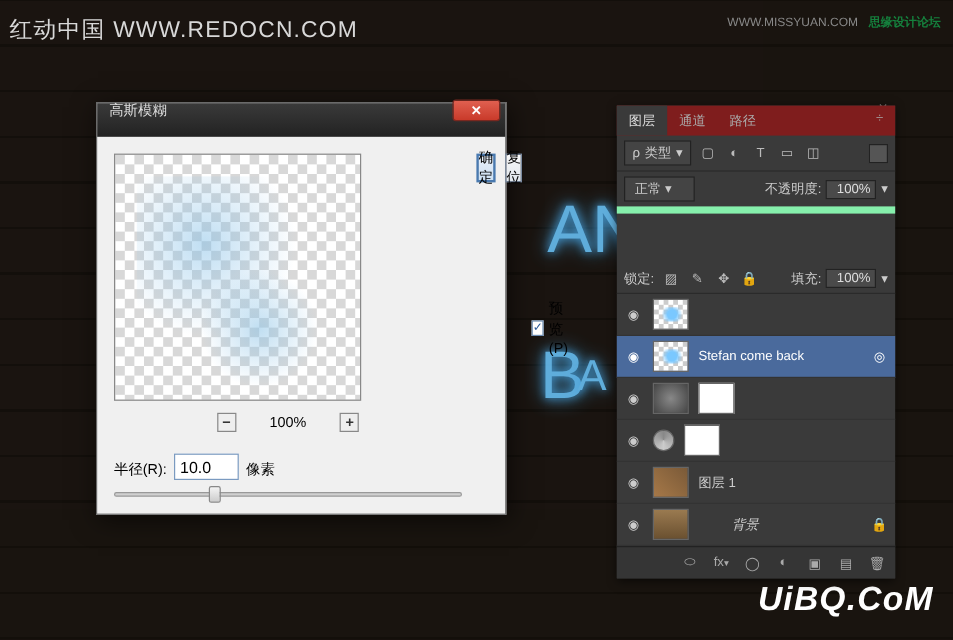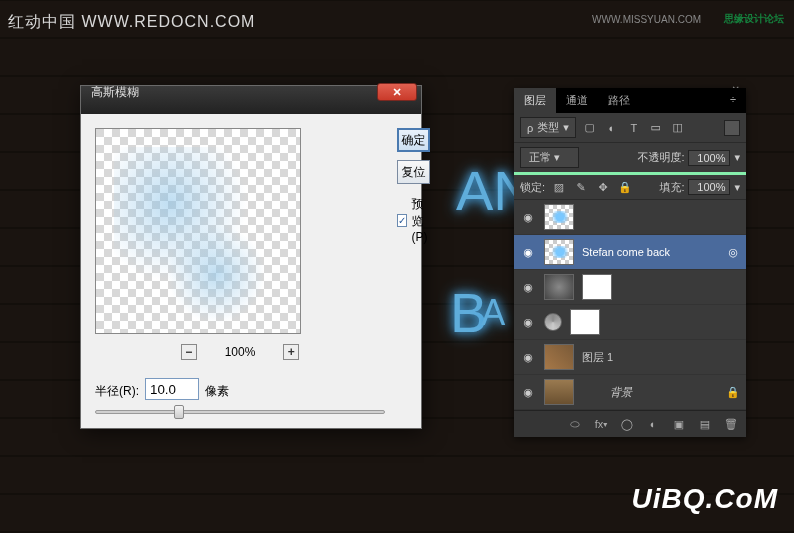--- a/index.html
+++ b/index.html
@@ -1,20 +1,20 @@
 <!DOCTYPE html>
 <html><head>
 <meta charset="utf-8">
 <style>
 * { margin: 0; padding: 0; box-sizing: border-box; }
 body { width: 794px; height: 533px; background: #1a1410; font-family: "Microsoft YaHei", Arial, sans-serif; font-size: 12px; color: #ccc; position: relative; overflow: hidden; }
 .brick-bg { position: absolute; inset: 0; background: repeating-linear-gradient(0deg, #0f0c08 0px, #0f0c08 2px, #1a1410 2px, #1a1410 38px), repeating-linear-gradient(90deg, #0f0c08 0px, #0f0c08 2px, #1a1410 2px, #1a1410 78px); opacity: 0.6; }
-.watermark-tl { position: absolute; top: 12px; left: 8px; color: #d8d8d8; font-size: 16px; letter-spacing: 1px; }
+.watermark-tl { position: absolute; top: 12px; left: 8px; color: #d8d8d8; font-size: 19px; letter-spacing: 1px; }
 .watermark-tr { position: absolute; top: 12px; right: 10px; color: #15803d; font-size: 10px; font-weight: bold; margin-left: 44px; }
-.watermark-tr2 { position: absolute; top: 14px; right: 93px; color: #888; font-size: 10px; }
+.watermark-tr2 { position: absolute; top: 14px; right: 79px; color: #888; font-size: 10px; }
 .watermark-br { position: absolute; bottom: 18px; right: 16px; color: #fff; font-size: 28px; font-weight: bold; font-style: italic; letter-spacing: 1px; }
 .neon { position: absolute; color: #6cc8ff; font-size: 56px; font-family: Arial; text-shadow: 0 0 8px #4db8ff, 0 0 16px #4db8ff; opacity: 0.85; }
 .neon1 { top: 158px; left: 456px; }
 .neon2 { top: 280px; left: 450px; display: flex; align-items: center; }
 .neon2 .after { font-size: 36px; margin-left: -6px; }
 
 
 .dialog { position: absolute; left: 80px; top: 85px; width: 342px; background: #f0f0f0; border: 1px solid #6a6a6a; box-shadow: 2px 4px 20px rgba(0,0,0,0.6); }
 .dialog-titlebar { height: 28px; background: linear-gradient(#3a3a3a, #222); display: flex; align-items: center; justify-content: space-between; padding: 0 4px 16px 10px; color: #ddd; }
 .close-btn { width: 40px; height: 18px; background: linear-gradient(#e06050, #c93a2a); border: 1px solid #7a2820; border-radius: 3px; display: flex; align-items: center; justify-content: center; color: #fff; font-weight: bold; font-size: 11px; }
@@ -23,40 +23,40 @@
 .preview-box { width: 206px; height: 206px; border: 1px solid #888; background: repeating-conic-gradient(#fff 0% 25%, #d8d8d8 0% 50%) 0 0/16px 16px; position: relative; overflow: hidden; }
 .blur-glow { position: absolute; inset: 0; }
 .blur-glow::before { content: ''; position: absolute; left: 18px; top: 18px; width: 140px; height: 140px; background: radial-gradient(circle at 40% 40%, rgba(130,190,230,0.5), transparent 65%); }
 .blur-glow::after { content: ''; position: absolute; left: 60px; top: 90px; width: 120px; height: 110px; background: radial-gradient(circle, rgba(140,195,230,0.55), transparent 60%); }
 .zoom-row { display: flex; align-items: center; justify-content: center; gap: 28px; margin-top: 10px; color: #000; }
 .zoom-btn { width: 16px; height: 16px; border: 1px solid #888; background: #eee; display: flex; align-items: center; justify-content: center; font-weight: bold; font-size: 12px; color: #333; }
 .radius-row { display: flex; align-items: flex-end; gap: 6px; margin-top: 18px; color: #000; }
 .radius-input { width: 54px; height: 22px; border: 1px solid #7a9ac0; background: #fff; color: #000; padding: 0 4px; text-align: left; }
 .slider-track { width: 290px; height: 4px; background: #d0d0d0; border: 1px solid #999; border-radius: 2px; margin-top: 10px; position: relative; }
 .slider-thumb { position: absolute; left: 78px; top: -6px; width: 10px; height: 14px; background: linear-gradient(#f4f4f4,#ccc); border: 1px solid #888; border-radius: 2px; }
-.btn-col { width: 92px; display: flex; flex-direction: column; gap: 8px; }
+.btn-col { width: 92px; display: flex; gap: 8px; }
 .ps-btn { height: 24px; border: 1px solid #7a8aa0; background: linear-gradient(#f8f8f8,#e0e6ec); color: #000; display: flex; align-items: center; justify-content: center; }
 .ps-btn.primary { border: 2px solid #4a7ab0; background: linear-gradient(#e8f0fa,#cde0f2); }
 .checkbox-row { display: flex; align-items: center; gap: 4px; color: #000; margin-top: 4px; }
 .checkbox { width: 13px; height: 13px; border: 1px solid #6a8ab0; background: #fff; display: flex; align-items: center; justify-content: center; color: #2a5a9a; font-size: 10px; }
 
 
 .panel { position: absolute; right: 48px; top: 88px; width: 232px; background: #3a3a3a; font-size: 11px; color: #ccc; box-shadow: 0 2px 8px rgba(0,0,0,0.6); }
 .panel-topstrip { position: absolute; right: 48px; top: 84px; width: 232px; height: 14px; display: flex; justify-content: flex-end; gap: 10px; padding-right: 6px; color: #aaa; font-size: 10px; }
-.panel-tabs { display: flex; background: #000000; }
+.panel-tabs { display: flex; background: #7f1d1d; }
 .panel-tab { padding: 5px 10px; color: #aaa; }
 .panel-tab.active { background: #3a3a3a; color: #ddd; }
 .panel-toolbar { display: flex; align-items: center; gap: 6px; padding: 4px 6px; border-bottom: 1px solid #2a2a2a; }
 .kind-select { display: flex; align-items: center; gap: 4px; background: #444; border: 1px solid #222; padding: 2px 6px; }
 .tool-icon { width: 16px; height: 16px; display: flex; align-items: center; justify-content: center; color: #bbb; }
-.panel-row2 { display: flex; align-items: center; justify-content: space-between; padding: 4px 6px; border-bottom: 3px solid #86efac; }
+.panel-row2 { display: flex; align-items: center; justify-content: space-between; padding: 4px 6px; border-bottom: 6px solid #86efac; }
 .mode-select { background: #444; border: 1px solid #222; padding: 2px 18px 2px 8px; }
 .opacity-box { display: flex; align-items: center; gap: 4px; }
 .val-input { background: #4a4a4a; border: 1px solid #222; padding: 1px 4px; color: #ddd; width: 42px; text-align: right; }
-.panel-row3 { display: flex; align-items: center; padding: 4px 6px; gap: 6px; border-bottom: 1px solid #2a2a2a; justify-content: space-between; }
+.panel-row3 { display: flex; align-items: center; padding: 4px 6px; gap: 6px; border-bottom: 1px solid #2a2a2a; justify-content: space-between; margin-top: 42px; }
 .lock-group { display: flex; align-items: center; gap: 6px; }
 .layers-list { }
 .layer-row { display: flex; align-items: center; padding: 4px 6px; gap: 8px; border-bottom: 1px solid #333; }
 .layer-row.selected { background: #4a6a9c; color: #fff; }
 .eye { width: 16px; height: 16px; display: flex; align-items: center; justify-content: center; }
 .layer-thumb { width: 30px; height: 26px; background: repeating-conic-gradient(#fff 0% 25%, #ccc 0% 50%) 0 0/8px 8px; border: 1px solid #666; position: relative; }
 .layer-thumb.texture { background: linear-gradient(45deg,#a67848,#7a5a38); }
 .layer-thumb.bg { background: linear-gradient(#9a7a50,#6a5030); }
 .layer-thumb.grey { background: radial-gradient(circle,#888,#444); }
 .layer-thumb.neonth::after { content:''; position:absolute; left:4px; top:6px; width:22px; height:12px; background: radial-gradient(circle,#7ac8ff 30%,transparent 70%); }

